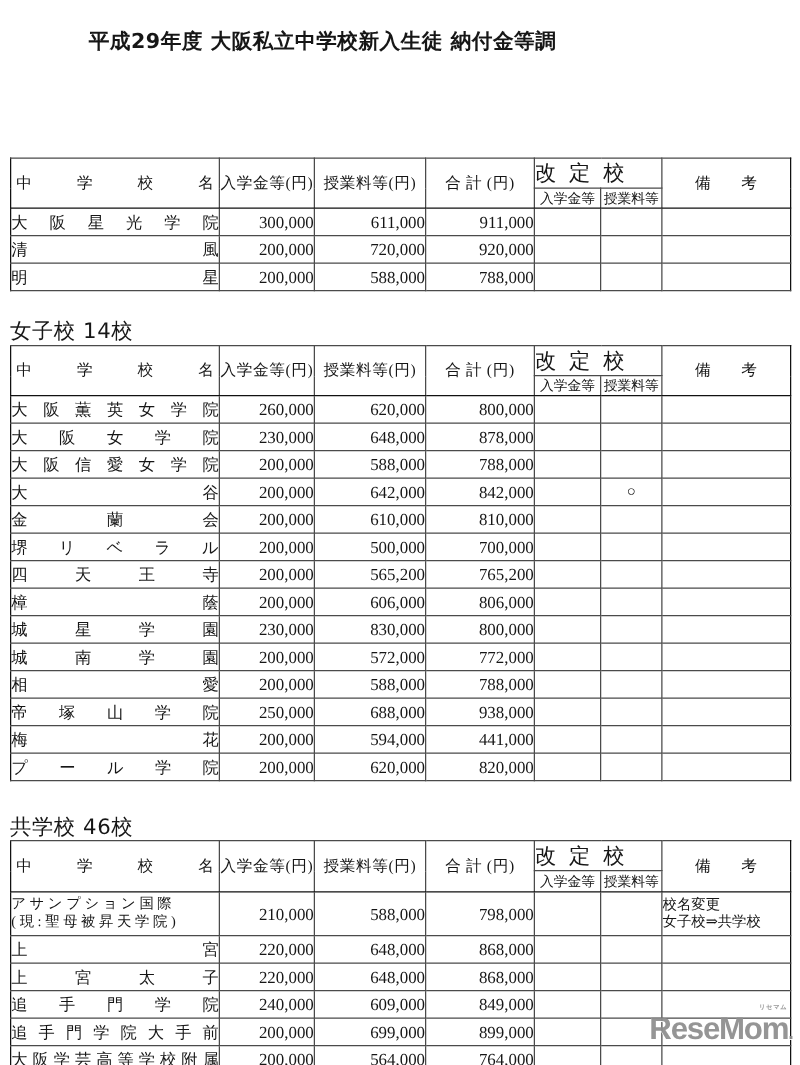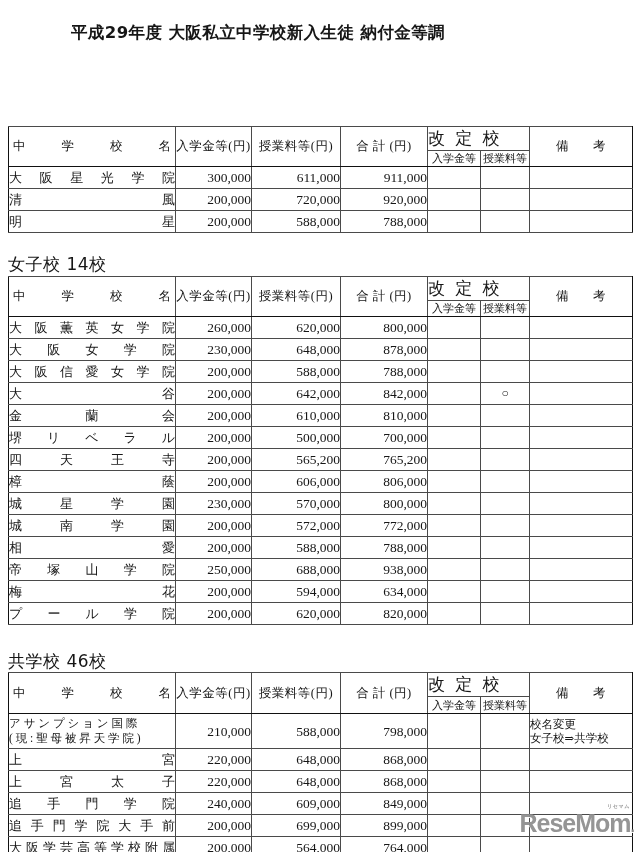--- a/index.html
+++ b/index.html
@@ -304,21 +304,21 @@
           <td class="num-cell">806,000</td>
           <td class="mark-cell"></td>
           <td class="mark-cell"></td>
           <td class="note-cell"></td>
         </tr>
         <tr>
           <td class="name-cell">
             <span class="spread">城　星　学　園</span>
           </td>
           <td class="num-cell">230,000</td>
-          <td class="num-cell">570,000</td>
+          <td class="num-cell">830,000</td>
           <td class="num-cell">800,000</td>
           <td class="mark-cell"></td>
           <td class="mark-cell"></td>
           <td class="note-cell"></td>
         </tr>
         <tr>
           <td class="name-cell">
             <span class="spread">城　南　学　園</span>
           </td>
           <td class="num-cell">200,000</td>
@@ -349,21 +349,21 @@
           <td class="mark-cell"></td>
           <td class="mark-cell"></td>
           <td class="note-cell"></td>
         </tr>
         <tr>
           <td class="name-cell">
             <span class="spread">梅　　　　　　花</span>
           </td>
           <td class="num-cell">200,000</td>
           <td class="num-cell">594,000</td>
-          <td class="num-cell">634,000</td>
+          <td class="num-cell">441,000</td>
           <td class="mark-cell"></td>
           <td class="mark-cell"></td>
           <td class="note-cell"></td>
         </tr>
         <tr>
           <td class="name-cell">
             <span class="spread">プ　ー　ル　学　院</span>
           </td>
           <td class="num-cell">200,000</td>
           <td class="num-cell">620,000</td>

